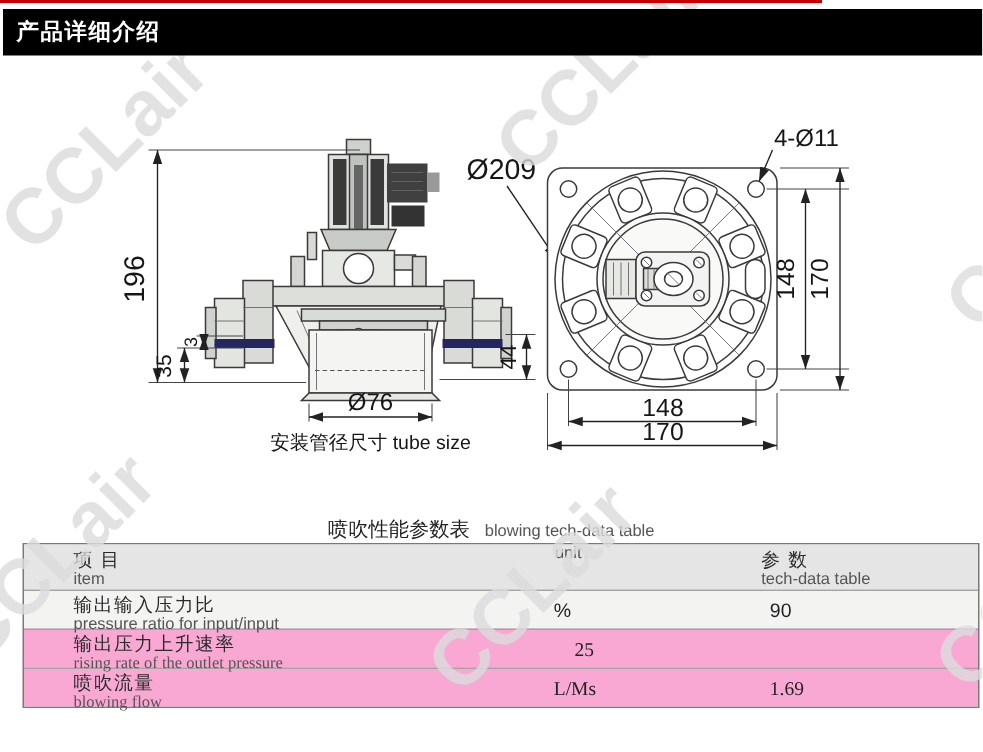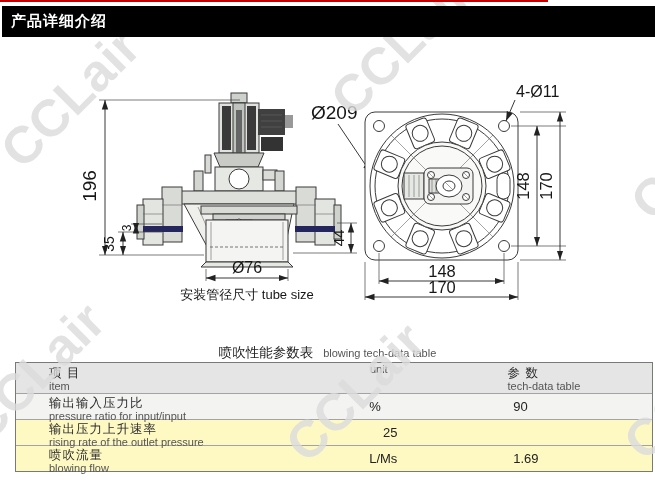--- a/index.html
+++ b/index.html
@@ -25,21 +25,21 @@
                font-size:13.5px;color:#222;}
   .table-title .en{margin-left:10px;}
   
   .spec-table{position:absolute;left:15px;top:362px;width:638px;z-index:2;
               border:1px solid #767b76;box-sizing:border-box;}
   .trow{display:flex;box-sizing:border-box;}
   .trow + .trow{border-top:1px solid #a3a3a3;gap:12px;}
   .thead{height:30px;background:#e5e5e5;}
   .drow{height:26px;}
   .drow.odd{background:#f3f4f2;}
-  .drow.even{background:#fef9c3;}
+  .drow.even{background:#f9a8d4;font-family:Liberation Serif, serif;}
   .c1{width:355px;box-sizing:border-box;padding-left:33px;}
   .c2{width:138px;box-sizing:border-box;}
   .c3{width:145px;box-sizing:border-box;}
   .zh{font-size:12.5px;color:#2b2b2b;line-height:1.05;padding-top:3px;letter-spacing:1px;}
   .en{font-size:11px;color:#555;line-height:1.1;}
   .unit,.val{font-size:13px;color:#222;display:flex;align-items:center;height:100%;}
   .thead .zh{padding-top:4px;}
 </style>
 </head>
 <body>

